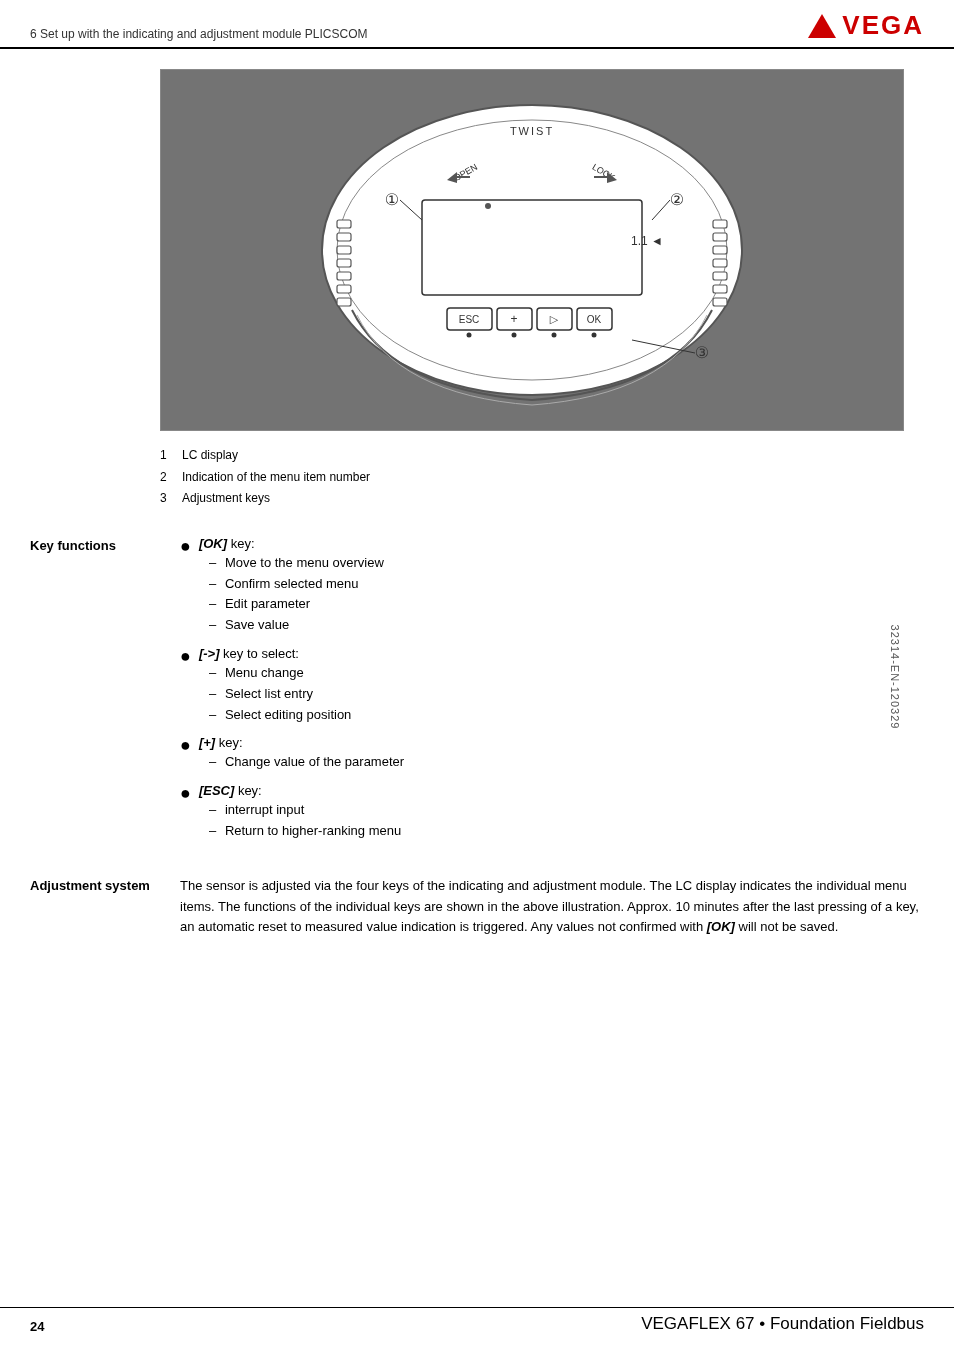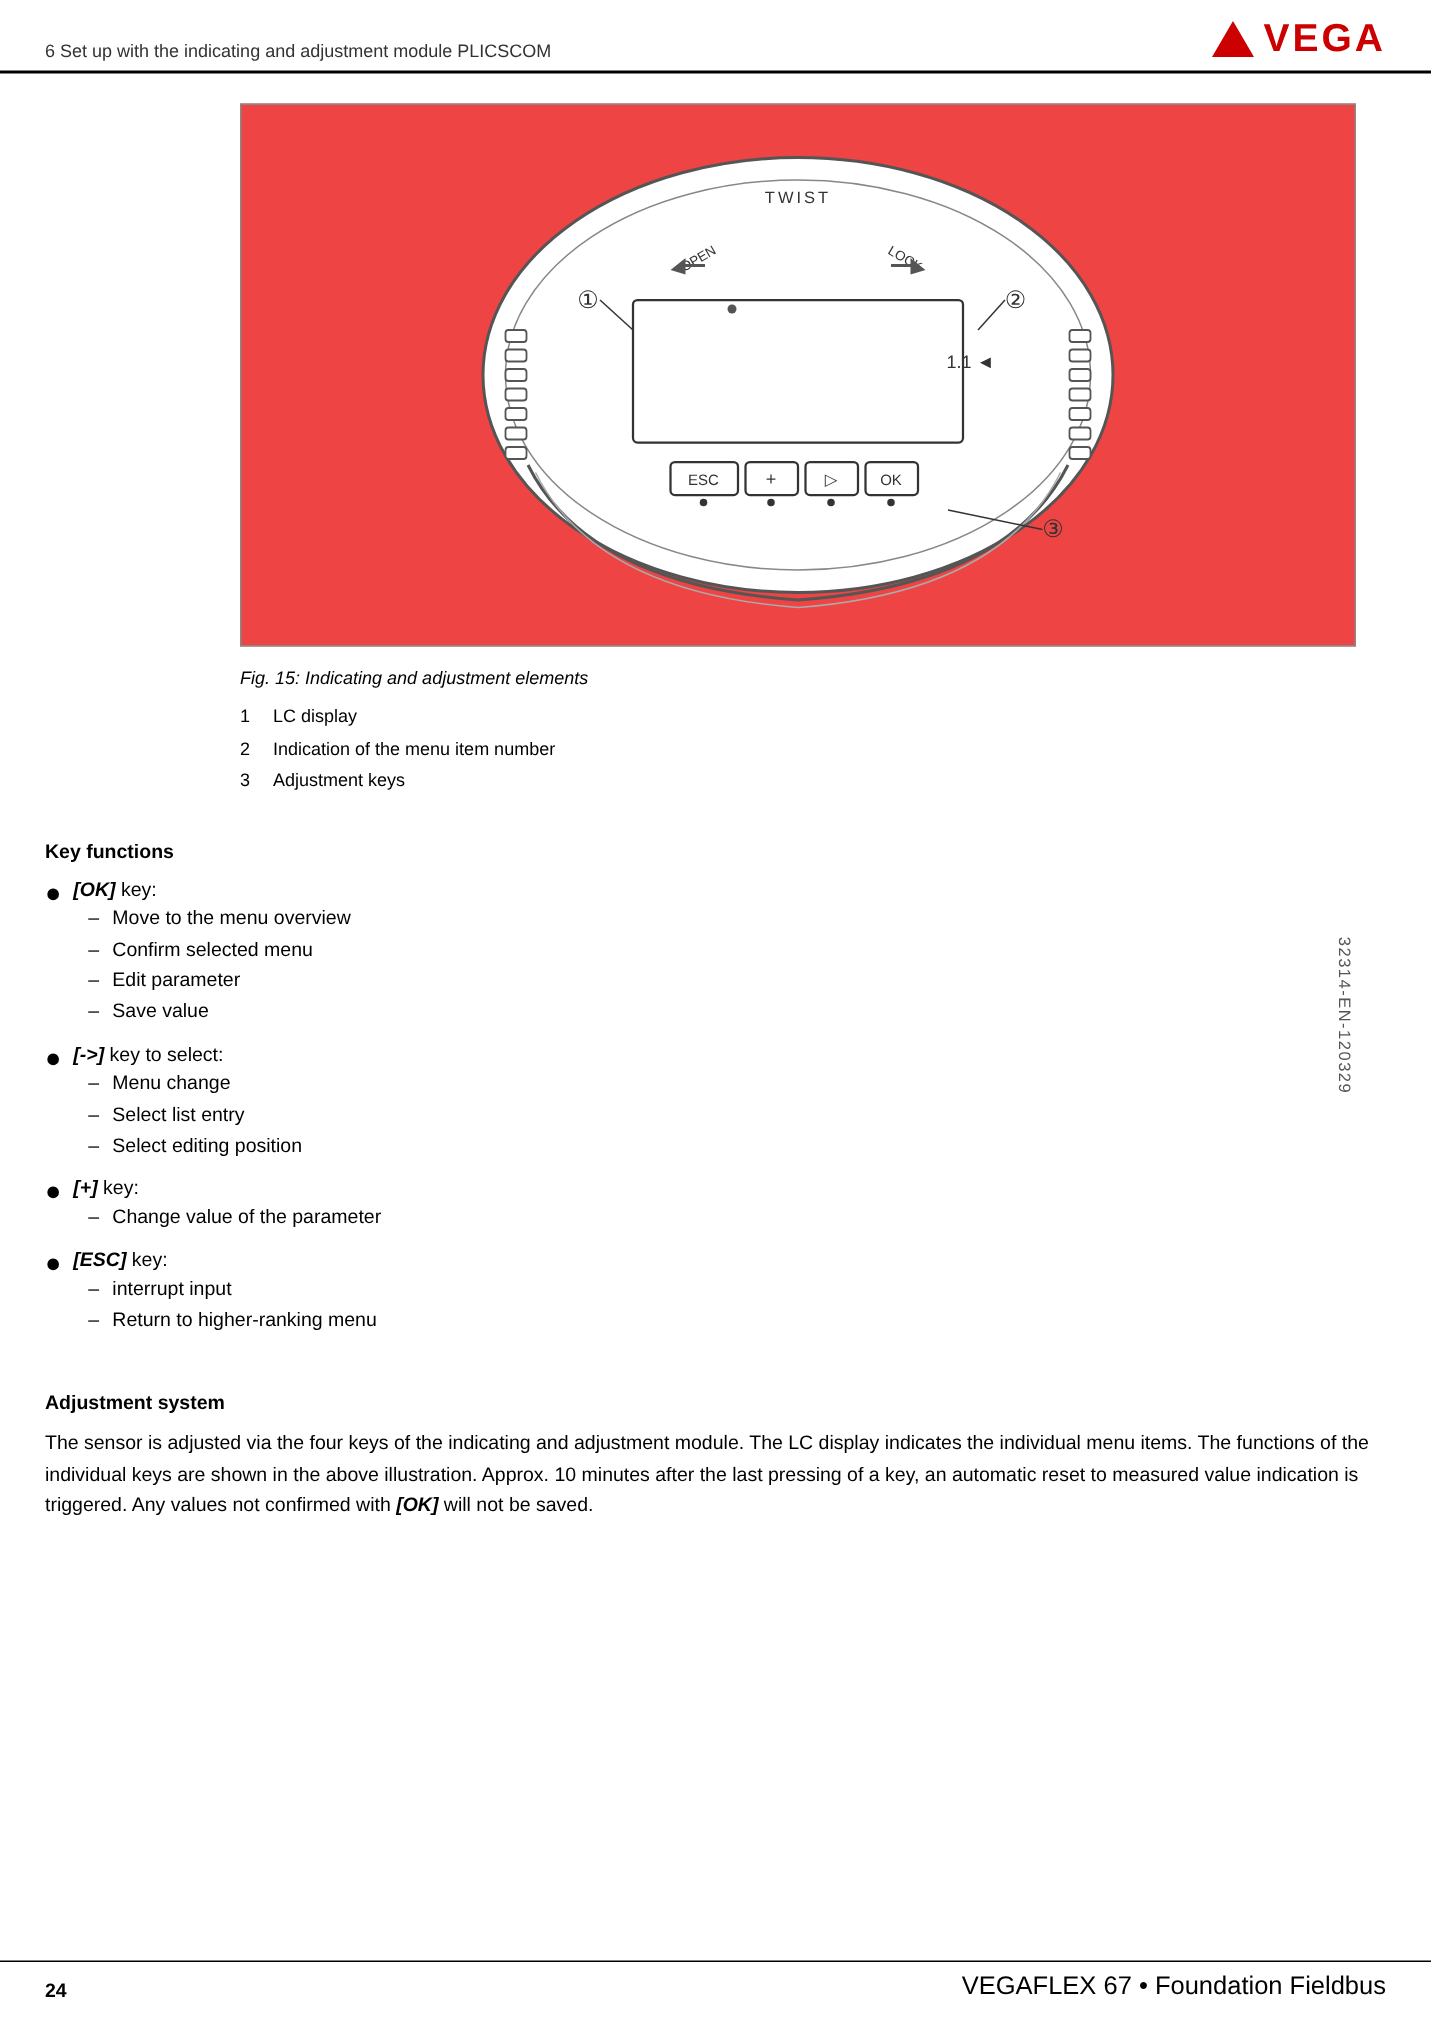--- a/index.html
+++ b/index.html
@@ -61,21 +61,21 @@
       margin-left: 130px;
     }
 
     
     .figure-container {
       margin-left: 130px;
       margin-right: 20px;
       border: 1px solid #888;
       padding: 20px;
       margin-bottom: 14px;
-      background: #ef4444;
+      background: #737373;
     }
 
     
     .device-svg-wrapper {
       display: flex;
       justify-content: center;
       align-items: center;
     }
 
     
@@ -96,22 +96,21 @@
       gap: 10px;
     }
     .figure-list li .num {
       min-width: 12px;
     }
 
     
     .content-section {
       display: flex;
       margin-top: 26px;
-      gap: 10px;
-      flex-direction: column;
+      gap: 0;
     }
     .left-label {
       width: 150px;
       min-width: 150px;
       font-weight: bold;
       font-size: 13px;
       padding-top: 2px;
     }
     .right-content {
       flex: 1;
@@ -283,23 +282,20 @@
 
         <line x1="378" y1="110" x2="360" y2="130" stroke="#333" stroke-width="1"></line>
 
         <text x="410" y="268" text-anchor="middle" font-size="16" font-family="Arial" fill="#333">③</text>
 
         <line x1="403" y1="263" x2="340" y2="250" stroke="#333" stroke-width="1"></line>
       </svg>
     </div>
   </div>
 
-  <div class="figure-caption">
-    <span>Fig. 15: Indicating and adjustment elements</span>
-  </div>
 
   <ul class="figure-list">
     <li>
       <span class="num">1</span>
       <span>LC display</span>
     </li>
     <li>
       <span class="num">2</span>
       <span>Indication of the menu item number</span>
     </li>

